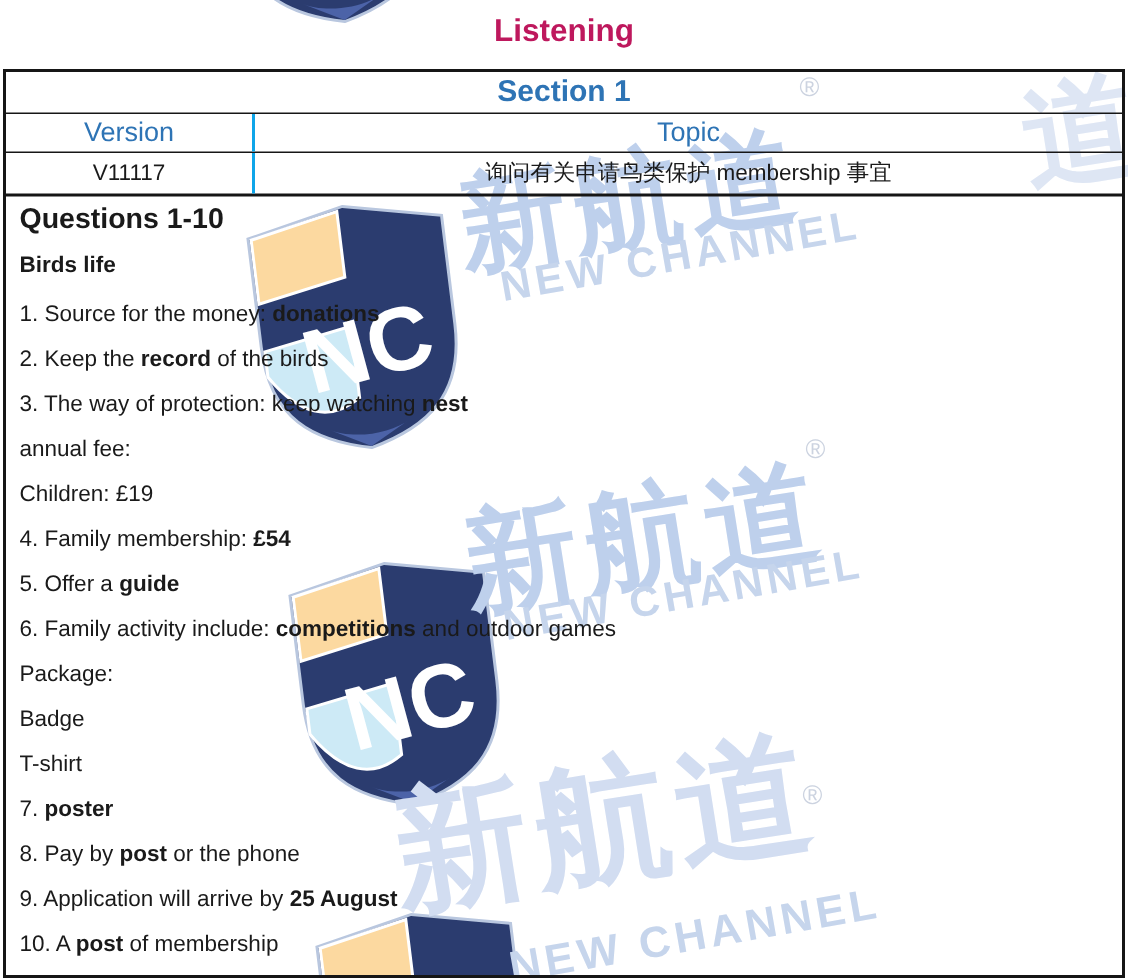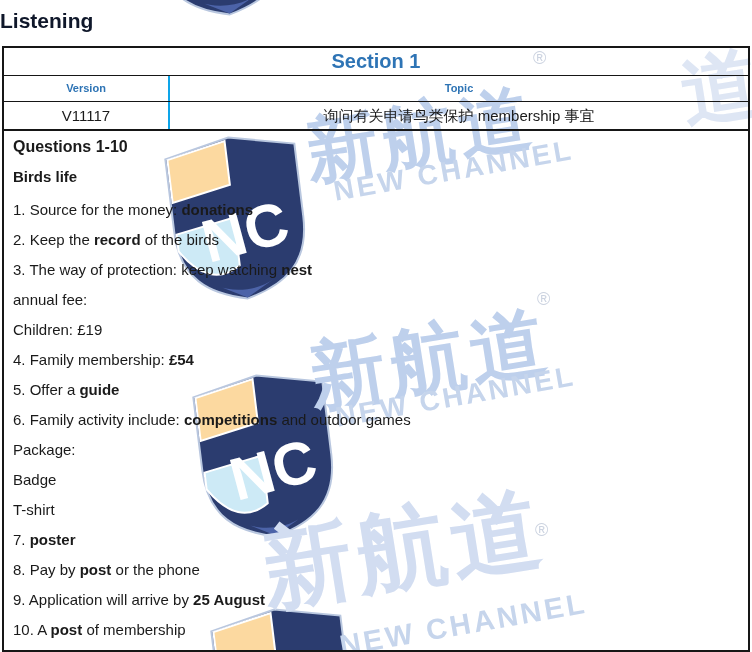--- a/index.html
+++ b/index.html
@@ -24,33 +24,33 @@
   .en-b{left:334px;top:176px;font-size:28px;}
   .en-c{left:336px;top:402px;font-size:28px;}
   .en-d{left:340px;top:630px;font-size:29px;}
   .wm-reg{position:absolute;font-size:18px;color:var(--reg_gray,#ccd3e0);}
   .reg-a{left:533px;top:48px;}
   .reg-c{left:537px;top:289px;}
   .reg-d{left:535px;top:520px;}
 
   
   .content{position:relative;z-index:1;}
-  h1.doc-title{margin:7px 0 12px;text-align:left;font-size:21px;line-height:27px;
-               font-weight:bold;color:#0f172a;}
+  h1.doc-title{margin:7px 0 12px;text-align:center;font-size:21px;line-height:27px;
+               font-weight:bold;color:#be185d;}
   .doc-table{margin:0 2px;border:2px solid #161616;}
   .section-row{height:27px;line-height:27px;text-align:center;font-size:20px;font-weight:bold;
                color:var(--accent,#2e74b5);border-bottom:1px solid #161616;}
   .grid-row{display:grid;grid-template-columns:164px 1fr;}
   .grid-row .cell{text-align:center;}
   .grid-row .col-topic{border-left:2px solid #0ea5e9;}
-  .header-row{height:25px;line-height:25px;font-size:11px;font-weight:bold;
+  .header-row{height:25px;line-height:25px;font-size:18px;font-weight:normal;
               color:var(--accent,#2e74b5);border-bottom:1px solid #161616;}
   .value-row{height:27px;line-height:27px;font-size:15px;border-bottom:2px solid #161616;}
   .questions-cell{height:516px;padding:3px 8px 0 9px;font-size:15px;}
-  .q-heading{height:30px;line-height:26px;font-weight:bold;font-size:16px;}
+  .q-heading{height:30px;line-height:26px;font-weight:bold;font-size:19px;}
   .q-subtitle{height:30px;line-height:26px;font-weight:bold;text-align:left;font-size:15px;}
   .q-line{height:30px;line-height:32px;white-space:pre-wrap;}
   .seg-b{font-weight:bold;}
   .seg-u{text-decoration-thickness:2px;text-underline-offset:3px;margin-top:28px;}
 </style>
 </head>
 <body style="--accent: #2e74b5; --navy: #2b3c6f; --orange: #fcd9a0; --cyan: #cdeaf6; --wm_blue: #bed0ec; --wm_blue_pale: #d2ddf1; --wm_en: #c6d5ec; --reg_gray: #ccd3e0;">
 
 <div class="page">
 

